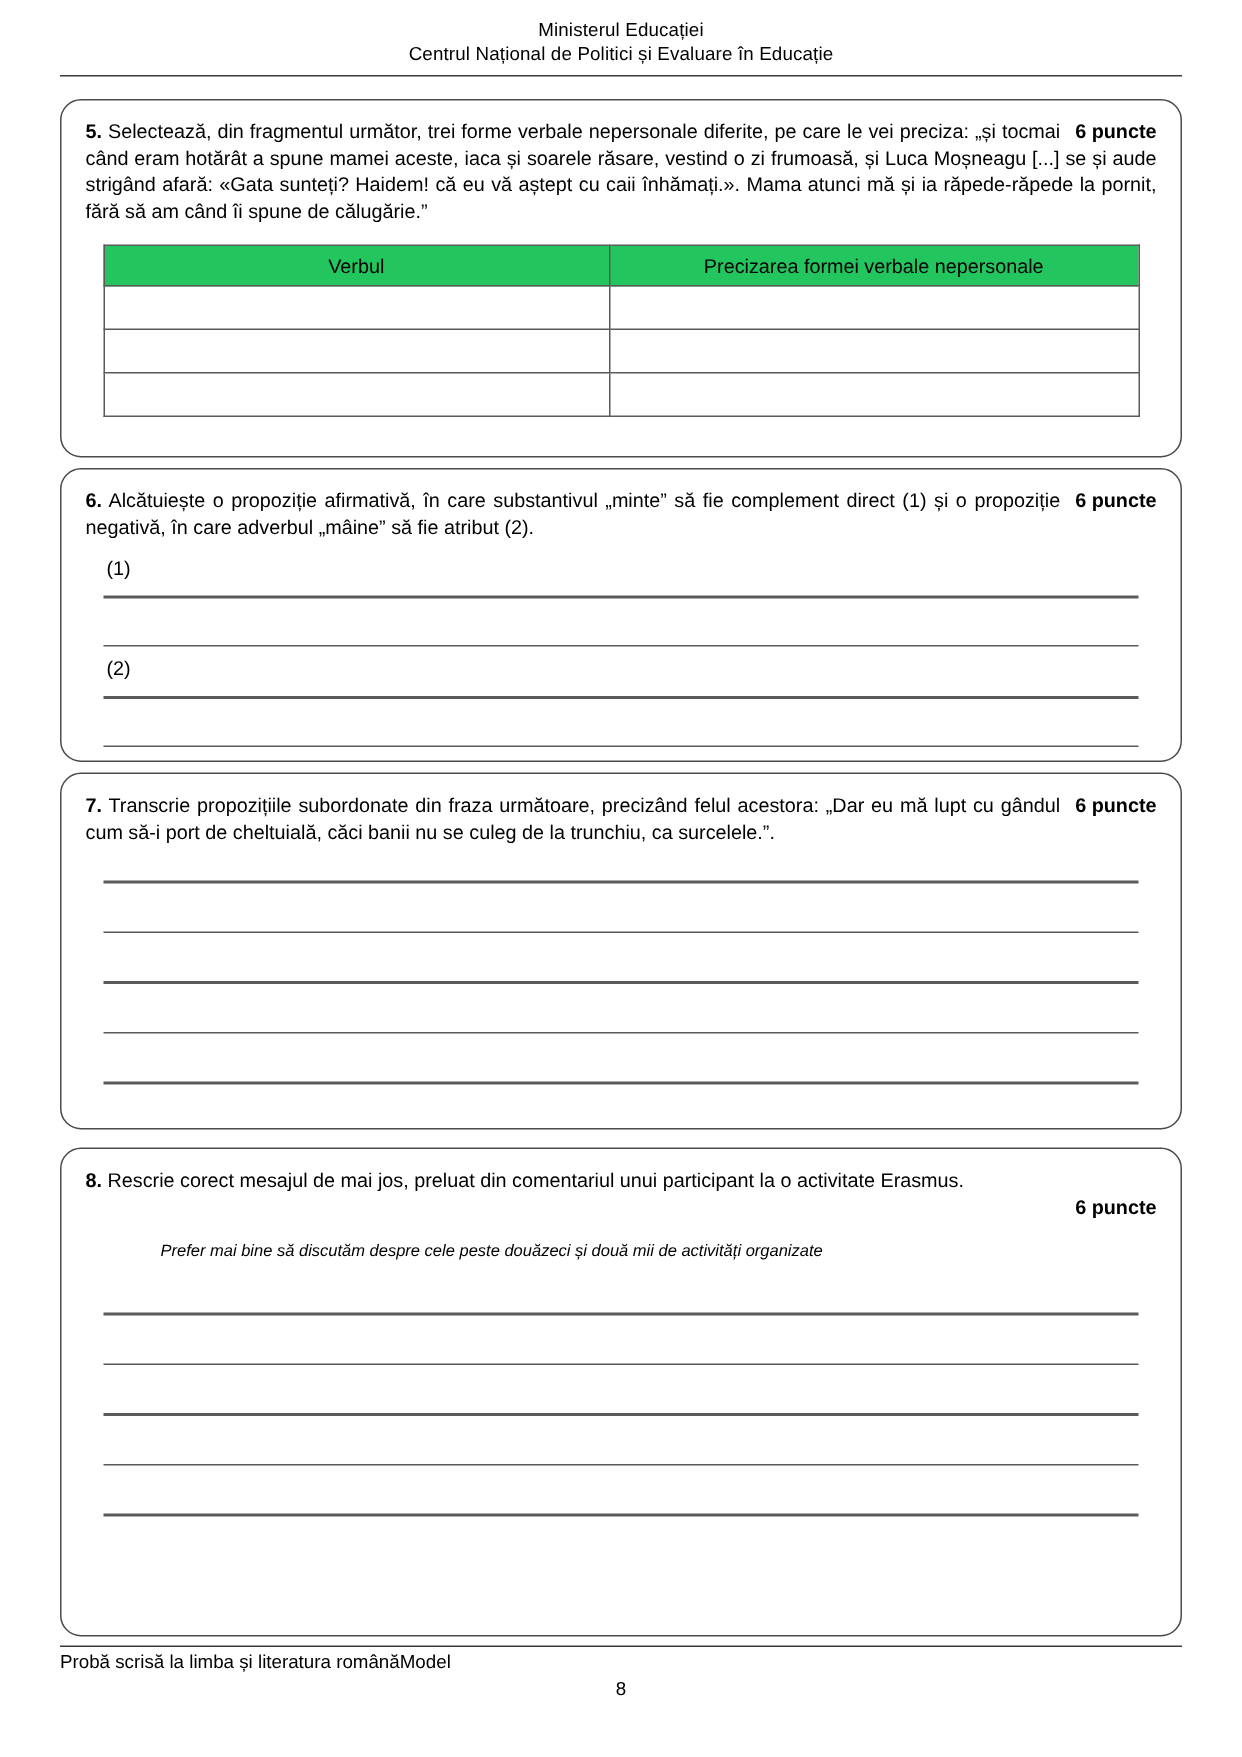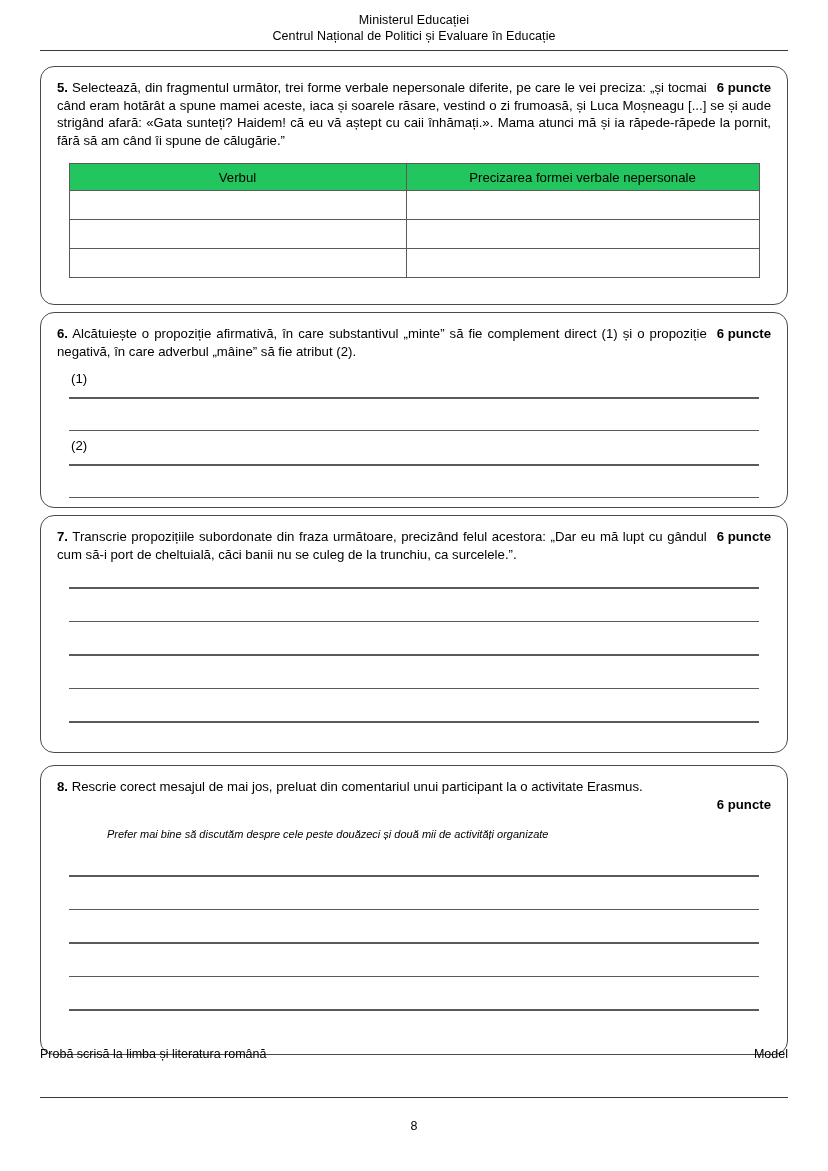--- a/index.html
+++ b/index.html
@@ -136,27 +136,25 @@
   .footer-rule {
     position: absolute;
     top: 1097px;
     left: 40px;
     width: 748px;
     height: 1px;
     background: #3a3a3a;
   }
   .footer {
     position: absolute;
-    top: 1047px;
+    top: 1101px;
     left: 40px;
     width: 748px;
     display: flex;
-    justify-content: space-between;
     font-size: 12.5px;
-    gap: 42px;
   }
   .pagenum {
     position: absolute;
     top: 1119px;
     left: 0;
     width: 828px;
     text-align: center;
     font-size: 12.5px;
   }
 </style>
@@ -227,21 +225,21 @@
     <div class="ansgap-c"></div>
     <div class="ansline"></div>
     <div class="ansgap-c"></div>
     <div class="ansline"></div>
     <div class="ansgap-c"></div>
     <div class="ansline"></div>
     <div class="ansgap-c"></div>
     <div class="ansline"></div>
   </div>
 
-  <div class="qbox" style="top:765px; height:290px;">
+  <div class="qbox" style="top:765px; height:326px;">
     <p class="qtext"><span class="qnum">8.</span> <span>Rescrie corect mesajul de mai jos, preluat din comentariul unui participant la o activitate Erasmus.</span></p>
     <p class="points-line">6 puncte</p>
 
     <div style="height:8px;"></div>
     <p class="msg msg-row">Prefer mai bine să discutăm despre cele peste douăzeci și două mii de activități organizate</p>
 
     <div style="height:18px;"></div>
     <div class="ansline"></div>
     <div class="ansgap-c"></div>
     <div class="ansline"></div>

